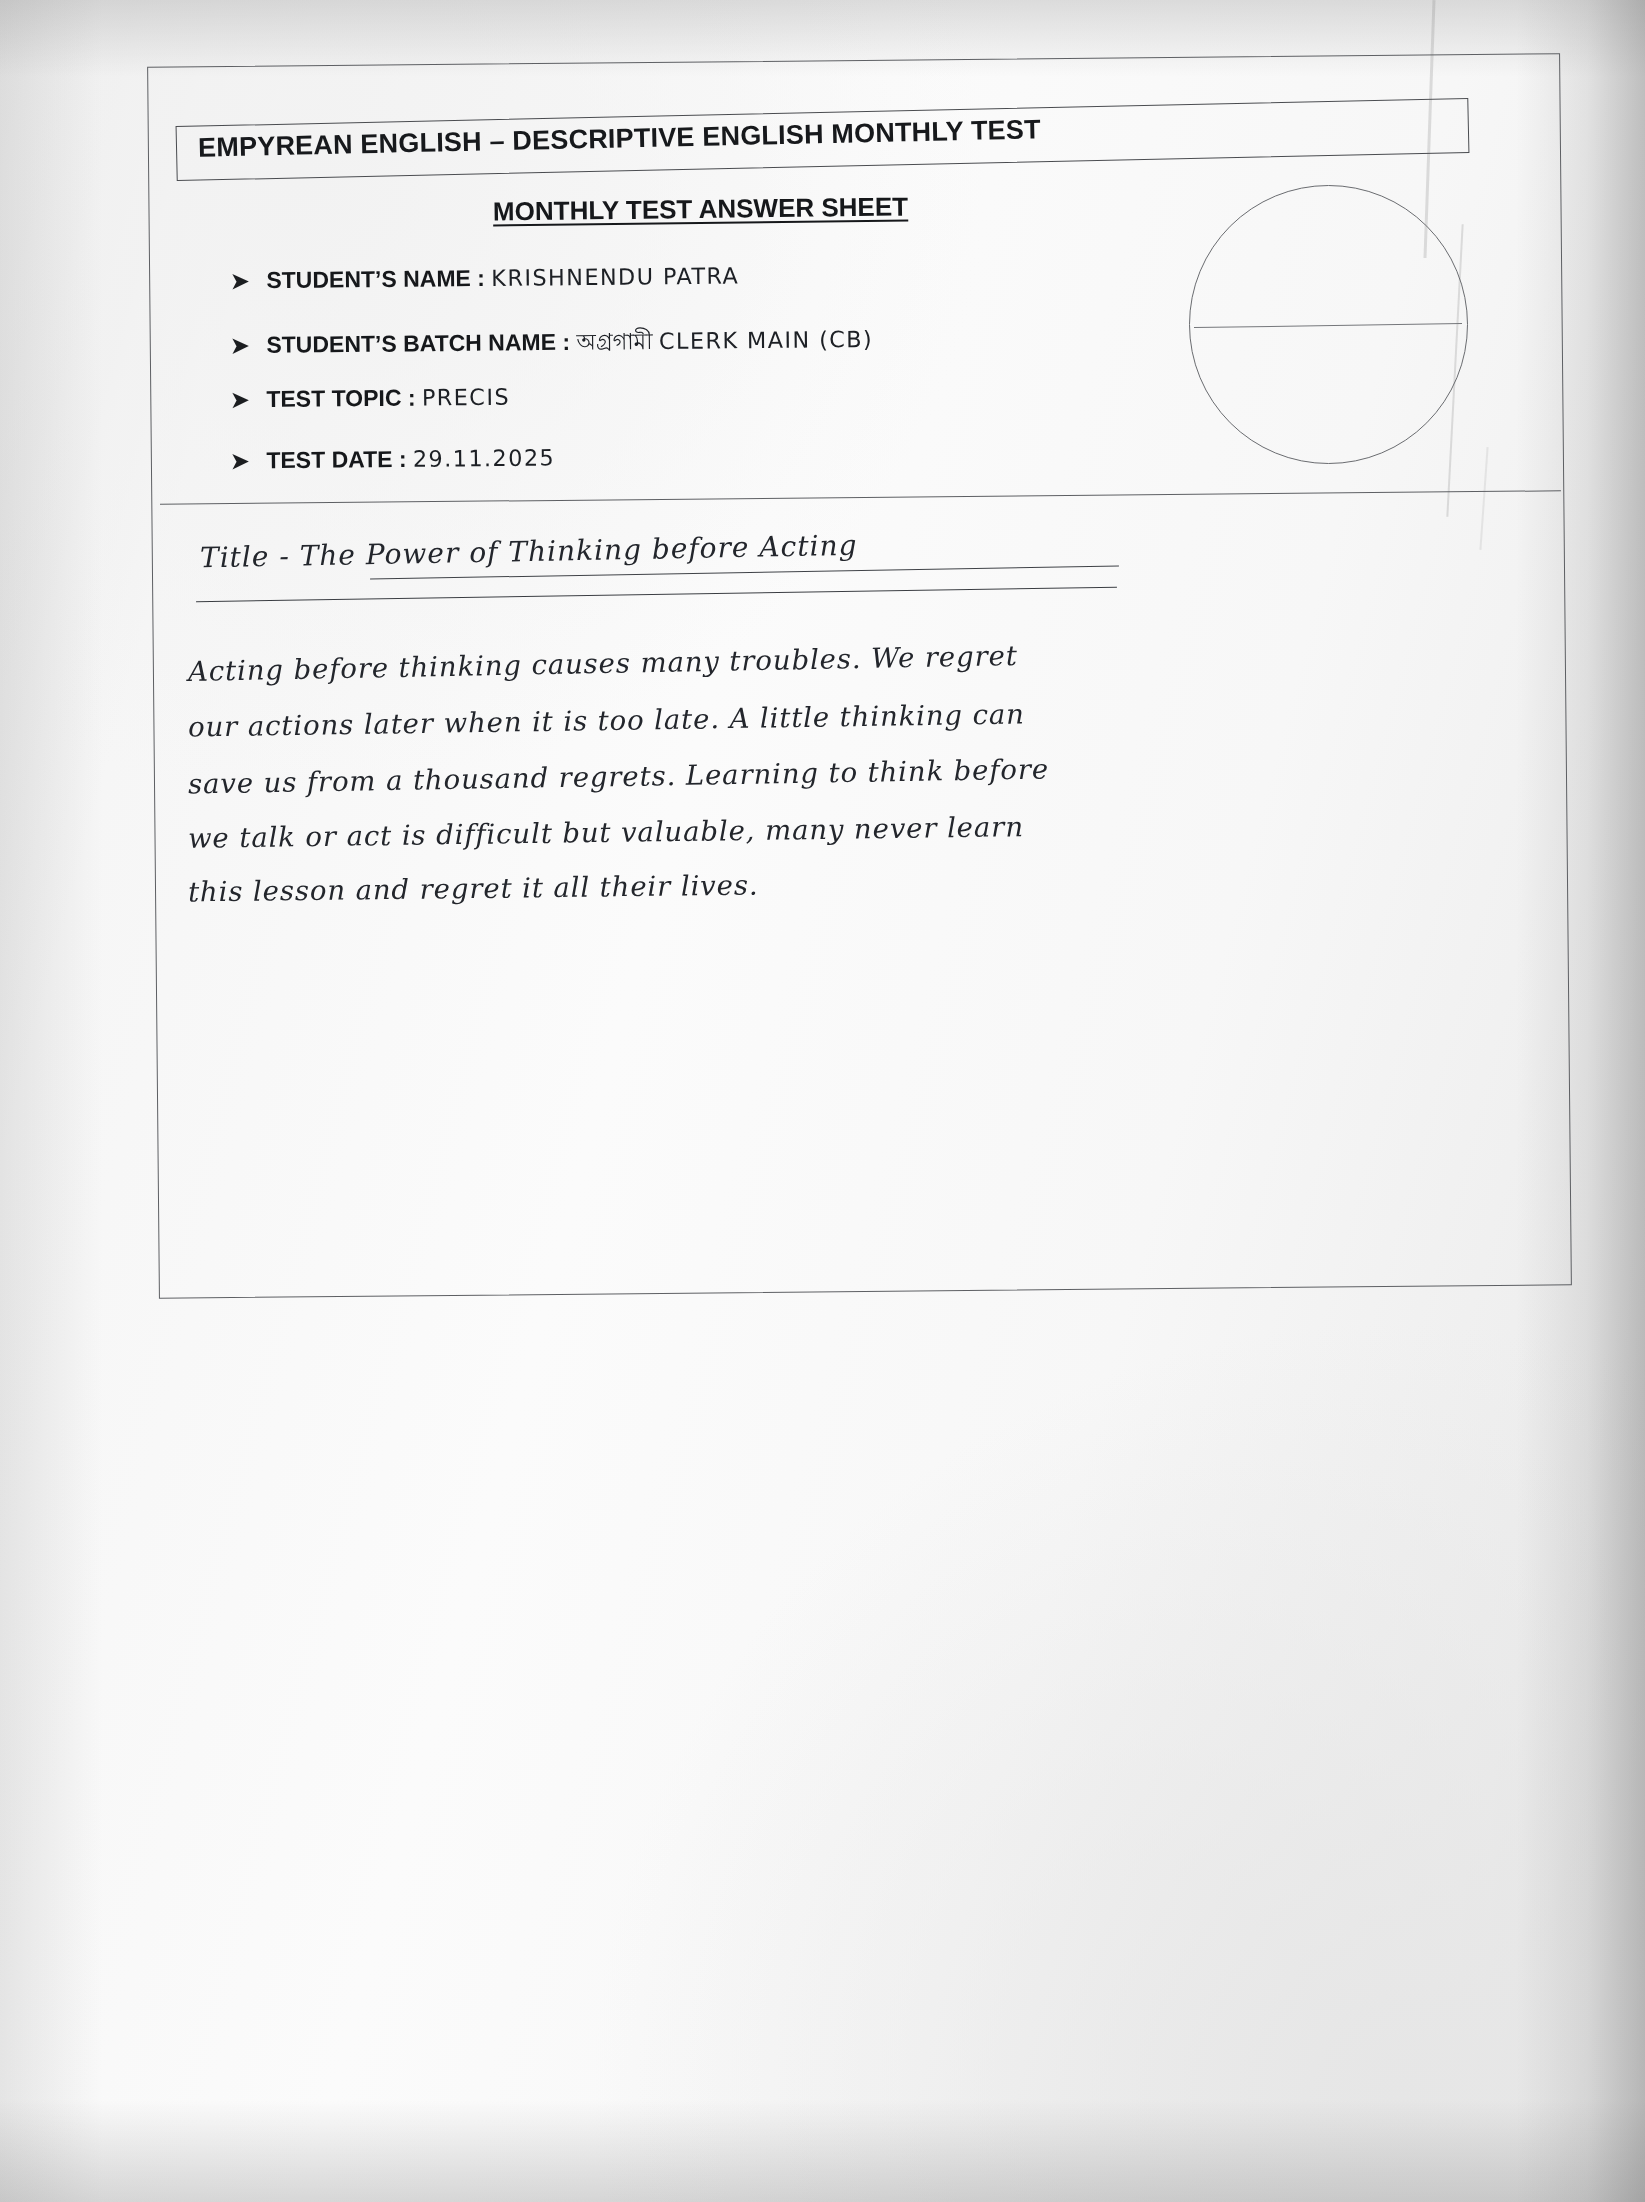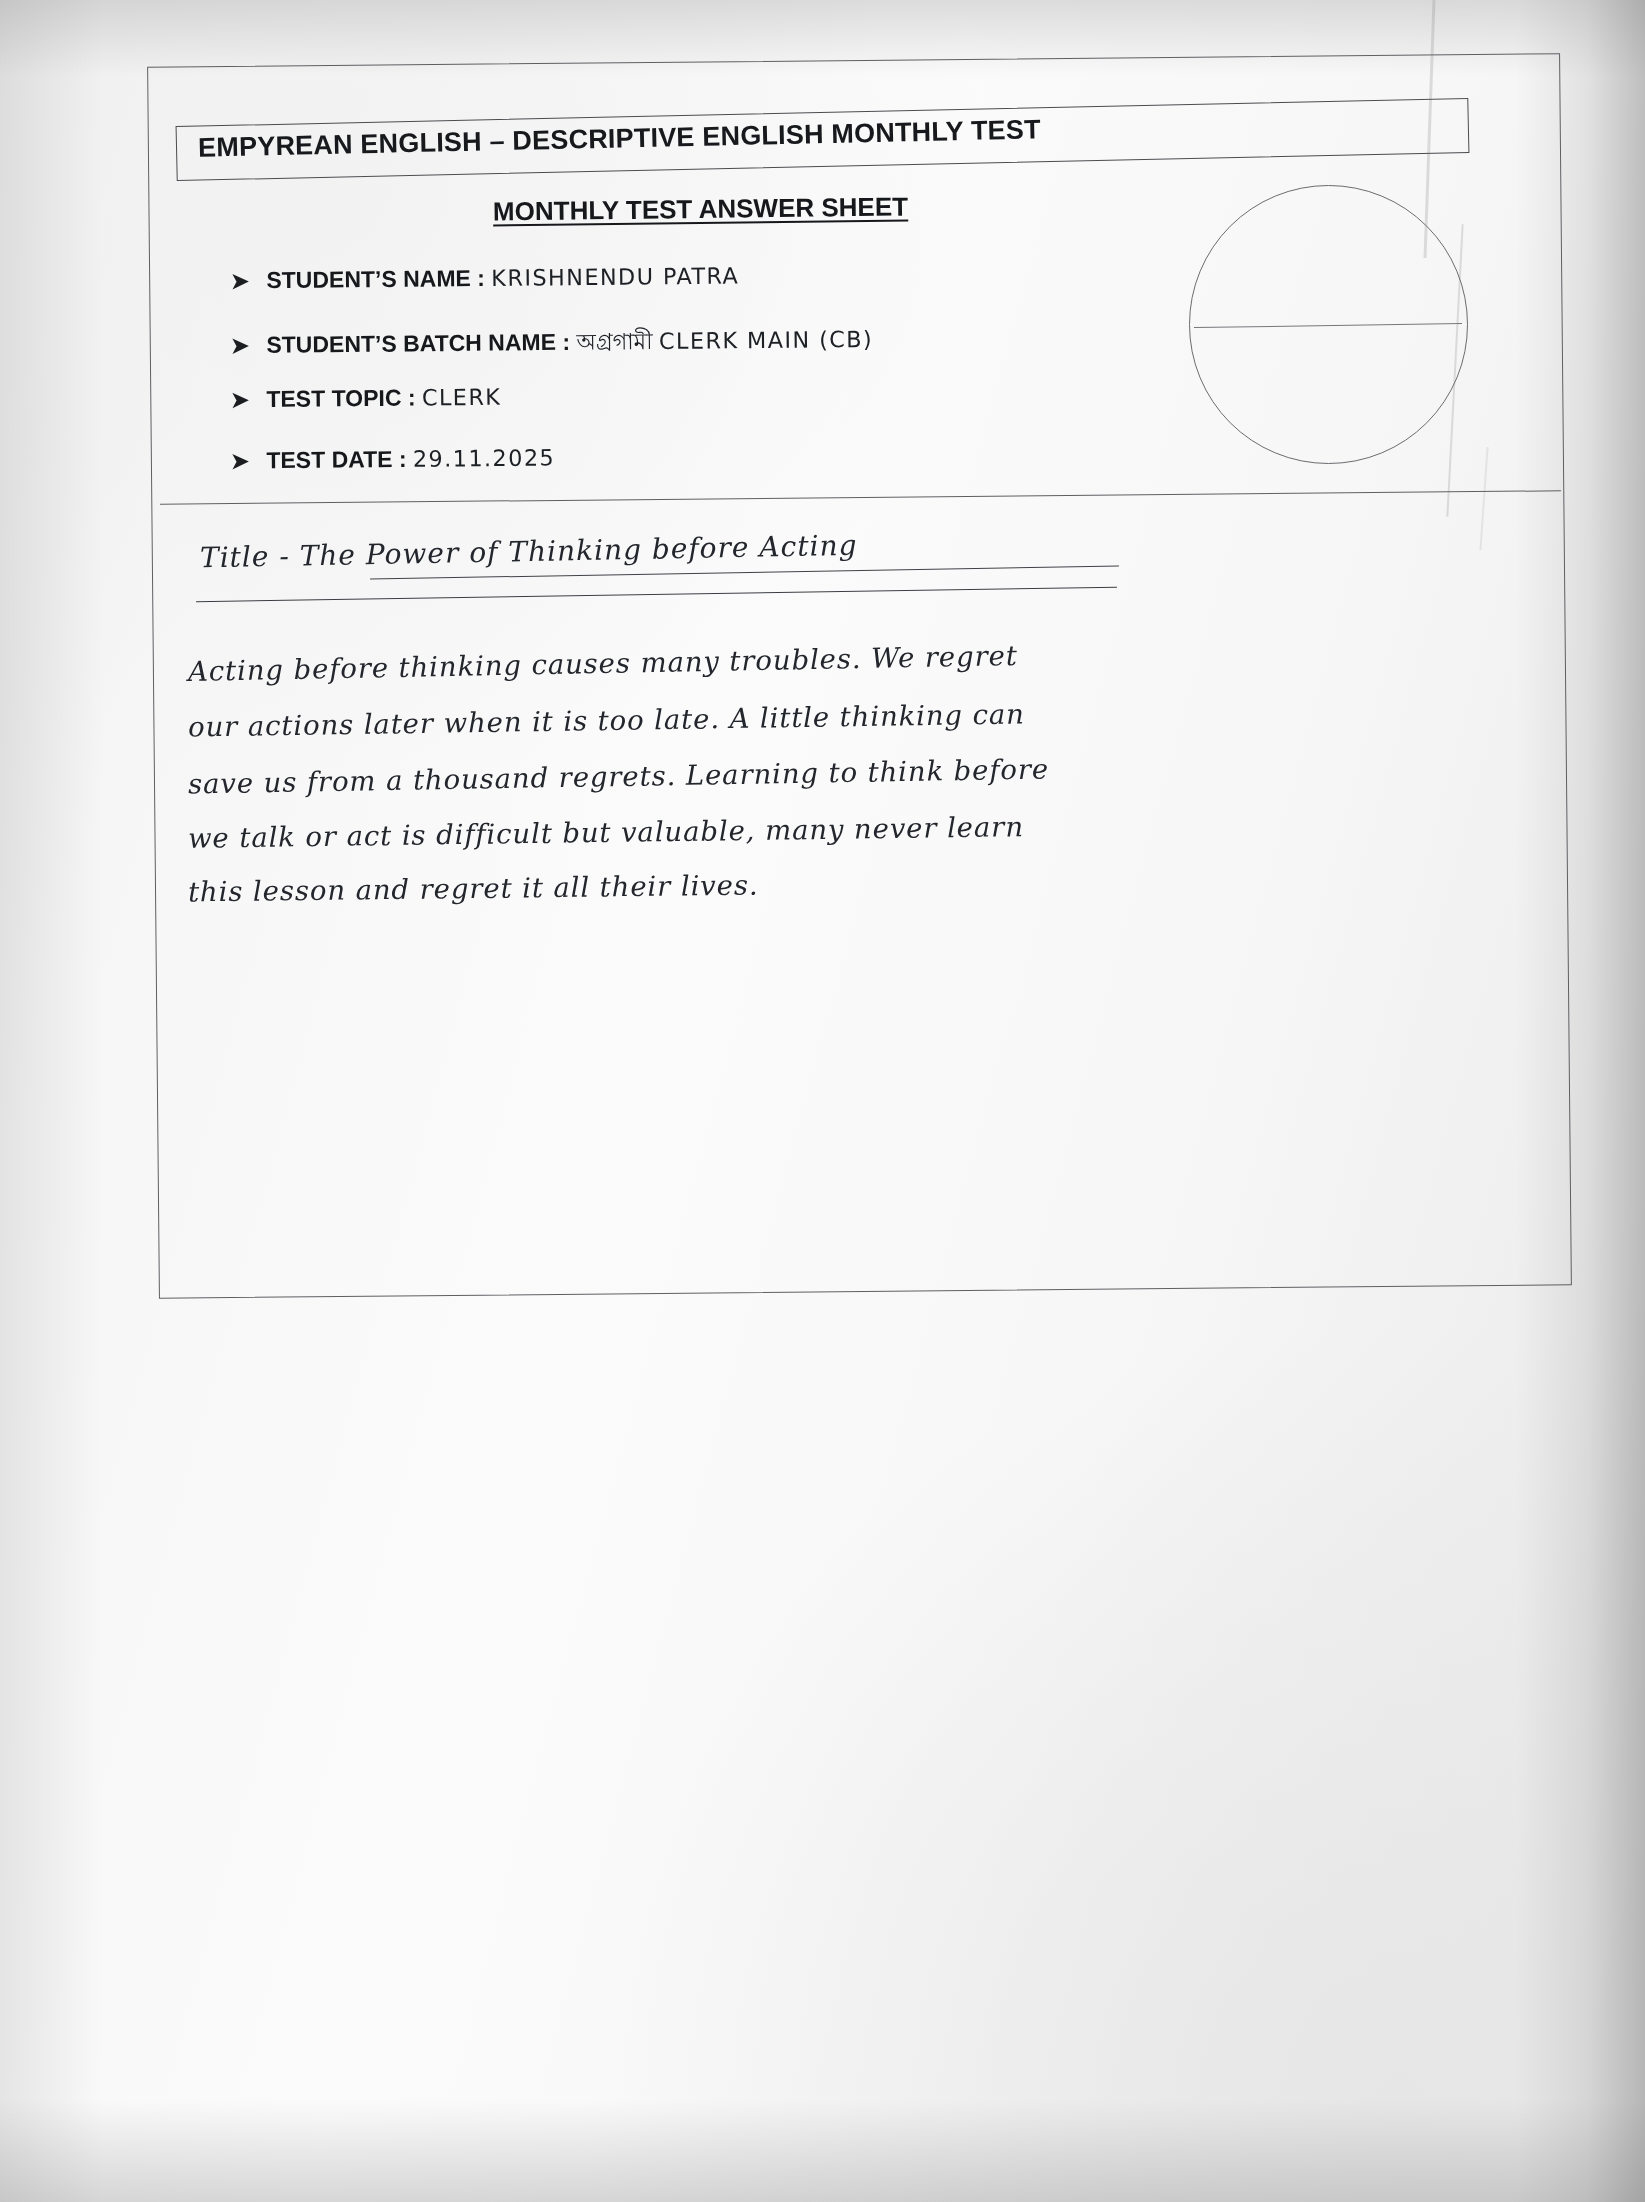--- a/index.html
+++ b/index.html
@@ -232,21 +232,21 @@
   <div class="field-row" style="top:325px;">
     <span class="bullet">➤</span>
     <span>STUDENT’S BATCH NAME :</span>
     <span class="field-value bn">অগ্রগামী</span>
     <span class="field-value">CLERK MAIN (CB)</span>
   </div>
 
   <div class="field-row" style="top:385px;">
     <span class="bullet">➤</span>
     <span>TEST TOPIC :</span>
-    <span class="field-value">CLERK</span>
+    <span class="field-value">PRECIS</span>
   </div>
 
   <div class="field-row" style="top:446px;">
     <span class="bullet">➤</span>
     <span>TEST DATE :</span>
     <span class="field-value">29.11.2025</span>
   </div>
 
   <div id="divider"></div>
 

